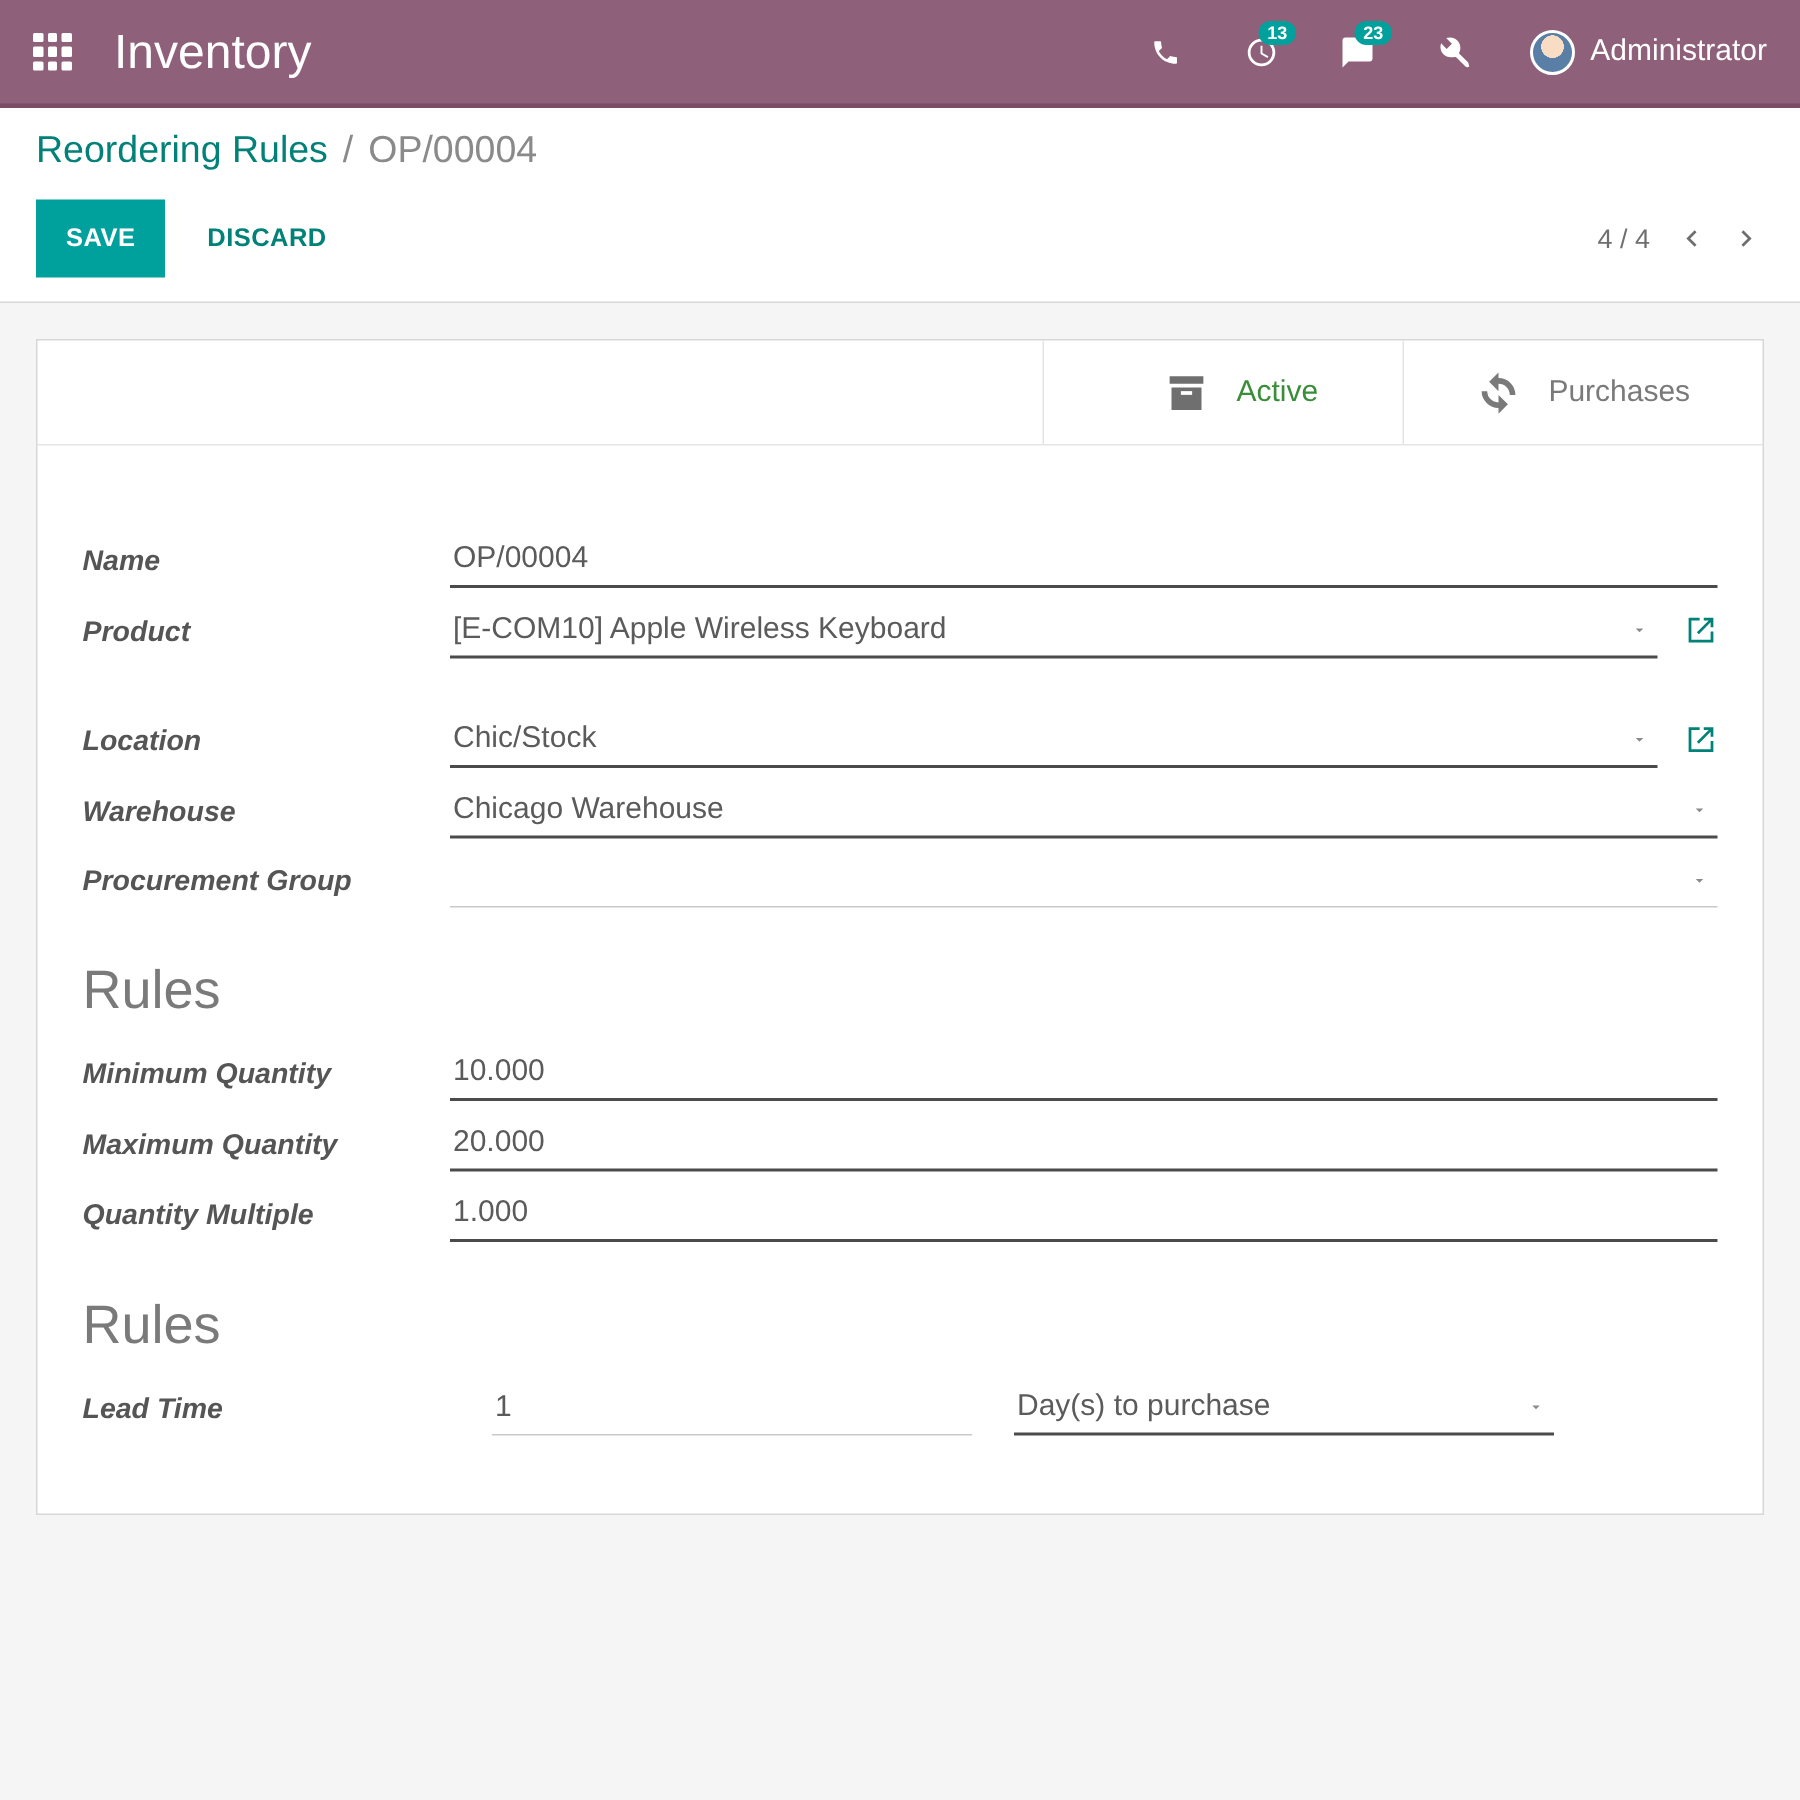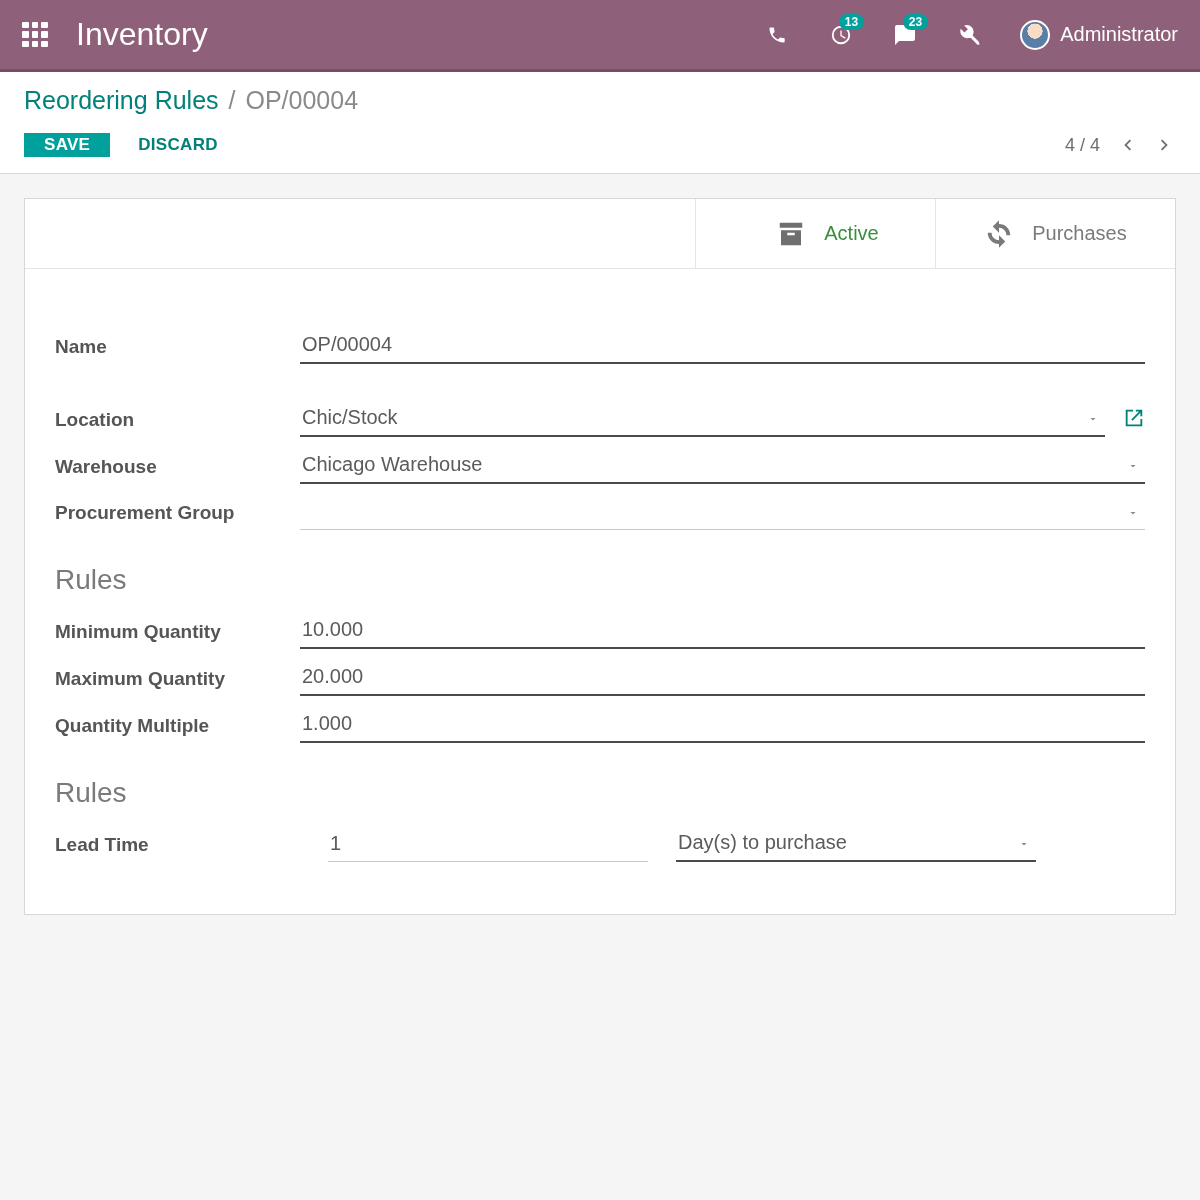--- a/index.html
+++ b/index.html
@@ -51,21 +51,21 @@
     background:#fff;
     padding: 14px 24px 16px;
     border-bottom: 1px solid #d7d7d7;
   }
   .breadcrumb { font-size:25px; margin-bottom: 18px; display:flex; align-items:center; gap:10px;}
   .bc-link { color:#028178;}
   .bc-current { color:#8a8a8a;}
   .bc-sep { color:#8a8a8a;}
   .cp-row { display:flex; align-items:center;}
   .btn-save {
-    background:#00a09d; color:#fff; border:none; padding: 2px 20px;
+    background:#00a09d; color:#fff; border:none; padding: 16px 20px;
     font-size:17px; font-weight:700; cursor:pointer; letter-spacing:0.3px;
   }
   .btn-discard {
     background:none; border:none; color:#028178; font-weight:700; font-size:17px;
     margin-left:28px; cursor:pointer; letter-spacing:0.3px;
   }
   .pager { margin-left:auto; display:flex; align-items:center; gap:16px; color:#6f6f6f; font-size:18px;}
   .pager-btn {
     width:22px; height:22px; display:flex; align-items:center; justify-content:center; cursor:pointer;
   }
@@ -80,37 +80,37 @@
   .stat-btn {
     width:240px; border-left:1px solid #e5e5e5; display:flex; align-items:center;
     justify-content:center; gap:18px; cursor:pointer; color:#7a7a7a; font-size:20px;
   }
   .stat-btn.active { color:#3a8e3a;padding-left:24px;}
   .stat-icon { width:30px; height:30px; }
   .stat-icon svg { width:100%; height:100%; fill: currentColor; }
 
   .form-body { padding: 60px 30px 40px 30px; }
   .field-row { display:flex; align-items:center; margin-bottom: 12px; }
-  .field-label { width:245px; flex-shrink:0; color:#555555; font-weight:700; font-size:19px;}
+  .field-label { width:245px; flex-shrink:0; color:#555555; font-weight:700; font-size:19px;font-style:italic;}
   .field-input {
     flex:1; border:none; border-bottom:1px solid #c9c9c9;
     font-size:20px; color:#5b5b5b; padding: 4px 2px 6px 2px;
     background:transparent; outline:none;
   }
   .req { border-bottom-color:#4b4b4b; border-bottom-width:2px;}
   .select-wrap { flex:1; position:relative; display:flex; align-items:center;}
   .select-wrap .caret {
     position:absolute; right:6px; pointer-events:none;
   }
   .select-wrap .caret svg { fill:#8a8a8a;}
   .ext-link { margin-left:18px; color:#028178; cursor:pointer;}
   .ext-link svg { width:22px; height:22px; fill:#028178;}
 
   .gap { height:26px;}
-  .section-title { font-size:28px; color:#7a7a7a; margin: 34px 0 18px 0; font-weight:400;}
+  .section-title { font-size:36px; color:#7a7a7a; margin: 34px 0 18px 0; font-weight:400;}
 
   .misc-row { display:flex; align-items:center; gap: 28px;}
   .misc-row .field-input.small { width:320px; flex:0 0 auto;}
   .misc-row .select-wrap { width:360px; flex:0 0 auto;}
 </style>
 </head>
 <body>
 
 <div class="navbar">
   <div class="apps-icon">
@@ -203,20 +203,34 @@
     </div>
   </div>
 
   <div class="form-body">
 
     <div class="field-row">
       <div class="field-label">Name</div>
       <input class="field-input req" value="OP/00004" style="">
     </div>
 
+    <div class="field-row">
+      <div class="field-label">Product</div>
+      <div class="select-wrap">
+        <input class="field-input req" value="[E-COM10] Apple Wireless Keyboard" style="">
+        <span class="caret"><svg width="12" height="12" viewBox="0 0 24 24">
+              <path d="M7 10l5 5 5-5z"></path>
+            </svg></span>
+      </div>
+      <span class="ext-link">
+        <svg viewBox="0 0 24 24">
+            <path d="M14 3v2h3.6L9 13.6 10.4 15 19 6.4V10h2V3h-7zM5 5h6V3H3v18h18v-8h-2v6H5V5z"></path>
+          </svg>
+      </span>
+    </div>
 
     <div class="gap"></div>
 
     <div class="field-row">
       <div class="field-label">Location</div>
       <div class="select-wrap">
         <input class="field-input req" value="Chic/Stock" style="">
         <span class="caret"><svg width="12" height="12" viewBox="0 0 24 24">
               <path d="M7 10l5 5 5-5z"></path>
             </svg></span>

